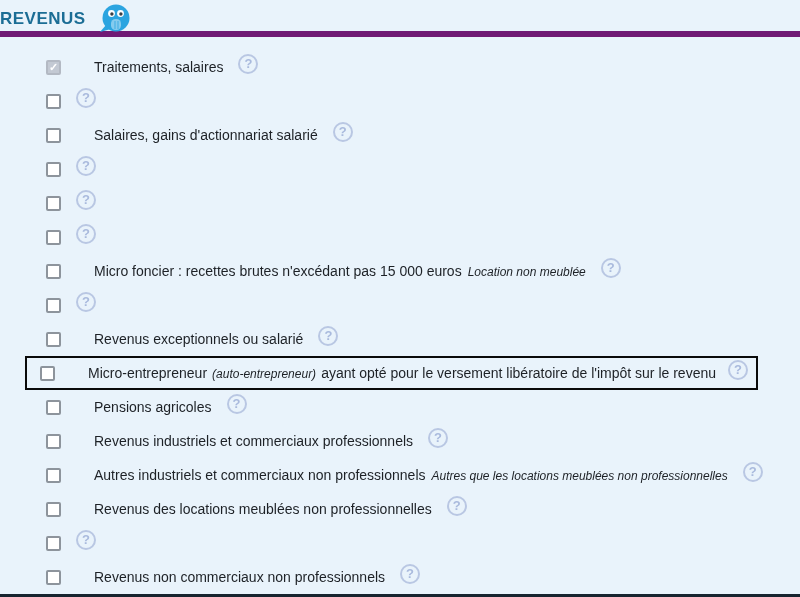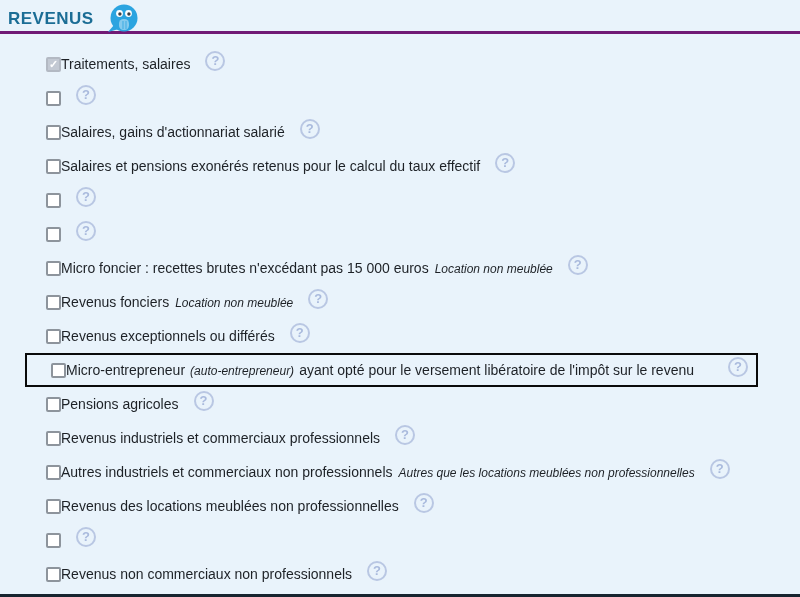--- a/index.html
+++ b/index.html
@@ -7,22 +7,22 @@
   .page {
     position: relative;
     width: 800px;
     height: 597px;
     background: #e9f3fb;
     overflow: hidden;
     box-sizing: border-box;
   }
   .header {
     height: 31px;
-    border-bottom: 3px solid #701a75;
-    padding-left: 8px;
+    border-bottom: 6px solid #701a75;
+    padding-left: 0;
     display: flex;
     align-items: center;
   }
   .title {
     color: #1b6d95;
     font-size: 17px;
     font-weight: bold;
     letter-spacing: 0.5px;
     position: relative;
     top: 3px;
@@ -57,20 +57,21 @@
     font-size: 11px;
     line-height: 11px;
   }
   .cb.checked {
     background: #c3c9d3;
     border-color: #b3b9c3;
     color: #ffffff;
     font-weight: bold;
   }
   .lbl {
+    margin-left: 33px;
     font-size: 14px;
     color: #1d2126;
     white-space: nowrap;
   }
   .note {
     font-size: 12px;
     font-style: italic;
     color: #1d2126;
     margin-left: 6px;
   }
@@ -88,21 +89,21 @@
     line-height: 16px;
     text-align: center;
     flex: 0 0 auto;
     position: relative;
     top: -3px;
   }
   .row.highlighted {
     border: 2px solid #0a0a0a;
     margin-left: 25px;
     width: 733px;
-    padding-left: 24px;
+    padding-left: 13px;
   }
   .row.highlighted .cb { margin-left: 0; }
   .row.highlighted .help { margin-left: auto; margin-right: 8px; }
   .bottom-bar {
     position: absolute;
     left: 0; bottom: 0;
     width: 100%;
     height: 3px;
     background: #17242f;
   }
@@ -138,44 +139,42 @@
         <span class="cb"></span>
         <span class="help">?</span>
       </div>
       <div class="row">
         <span class="cb"></span>
         <span class="lbl"><span>Salaires, gains d'actionnariat salarié</span></span>
         <span class="help">?</span>
       </div>
       <div class="row">
         <span class="cb"></span>
-        <span class="lbl"><span>Salaires et pensions exonérés retenus pour le calcul du taux effectif</span></span>
         <span class="help">?</span>
       </div>
       <div class="row">
         <span class="cb"></span>
         <span class="help">?</span>
       </div>
       <div class="row">
         <span class="cb"></span>
         <span class="help">?</span>
       </div>
       <div class="row">
         <span class="cb"></span>
         <span class="lbl"><span>Micro foncier : recettes brutes n'excédant pas 15 000 euros</span><i class="note">Location non meublée</i></span>
         <span class="help">?</span>
       </div>
       <div class="row">
         <span class="cb"></span>
-        <span class="lbl"><span>Revenus fonciers</span><i class="note">Location non meublée</i></span>
-        <span class="help">?</span>
-      </div>
-      <div class="row">
-        <span class="cb"></span>
-        <span class="lbl"><span>Revenus exceptionnels ou différés</span></span>
+        <span class="help">?</span>
+      </div>
+      <div class="row">
+        <span class="cb"></span>
+        <span class="lbl"><span>Revenus exceptionnels ou salarié</span></span>
         <span class="help">?</span>
       </div>
       <div class="row highlighted">
         <span class="cb"></span>
         <span class="lbl"><span>Micro-entrepreneur</span><i class="note mid">(auto-entrepreneur)</i><span>ayant opté pour le versement libératoire de l'impôt sur le revenu</span></span>
         <span class="help">?</span>
       </div>
       <div class="row">
         <span class="cb"></span>
         <span class="lbl"><span>Pensions agricoles</span></span>

